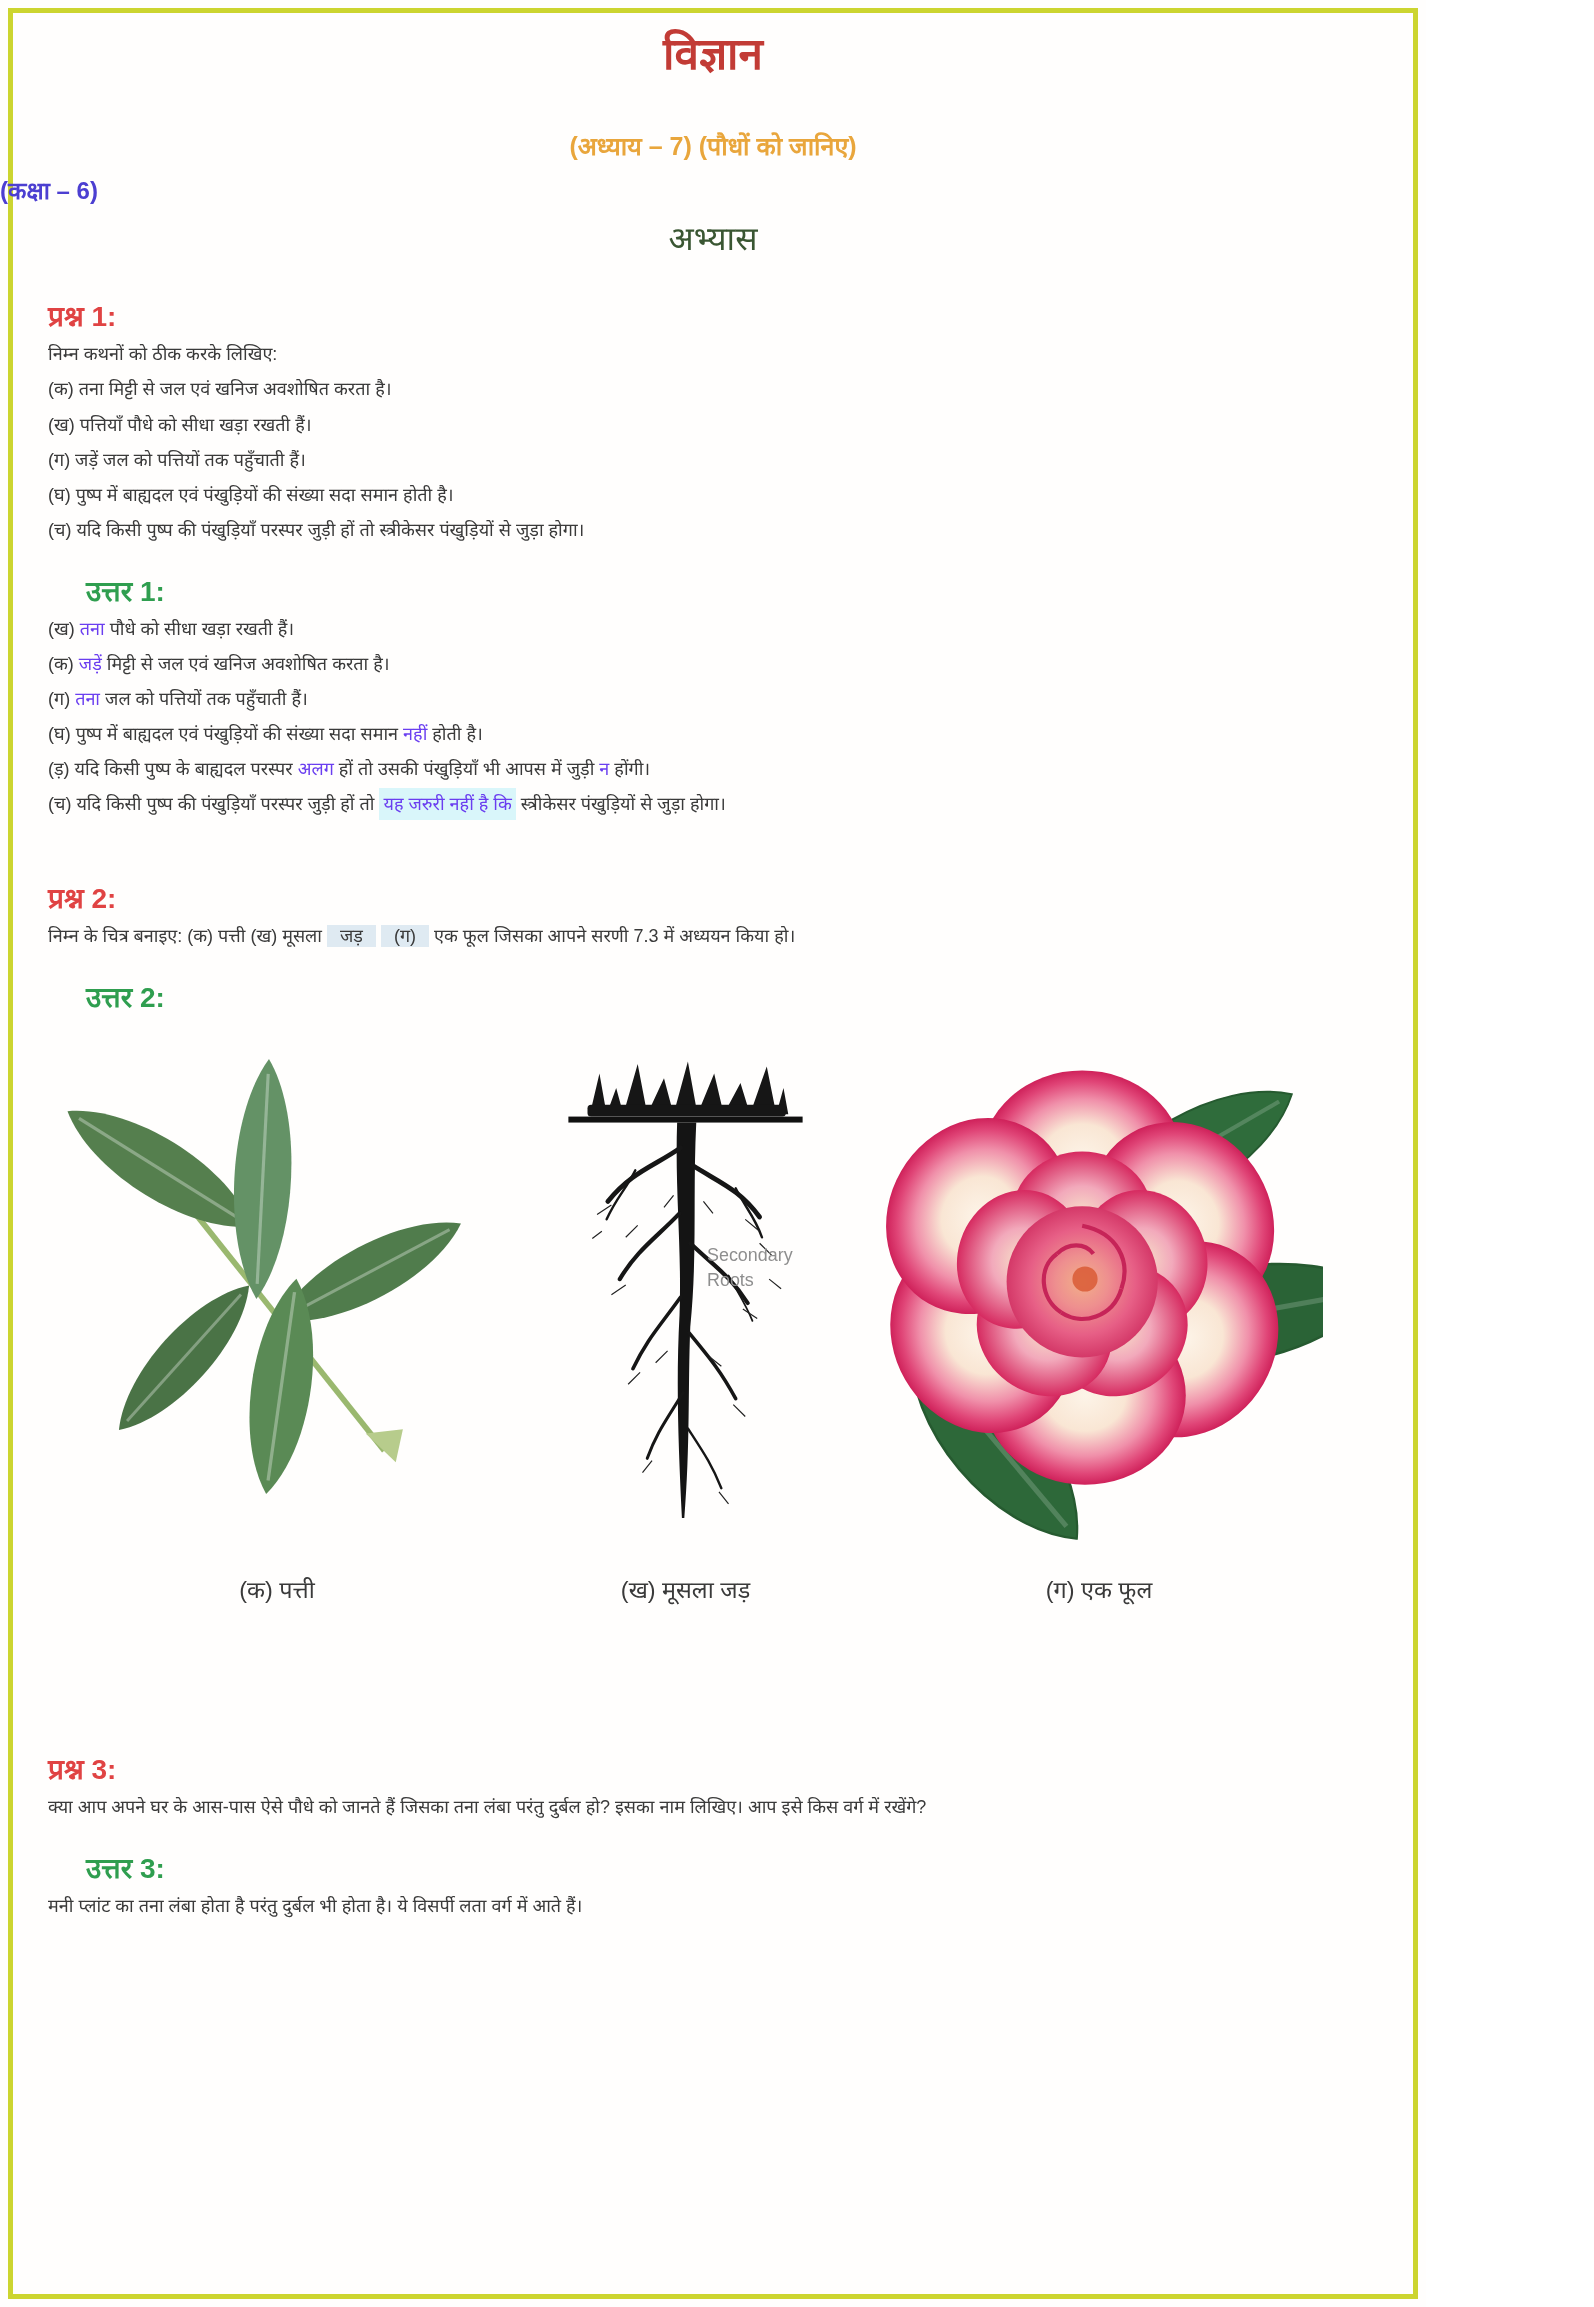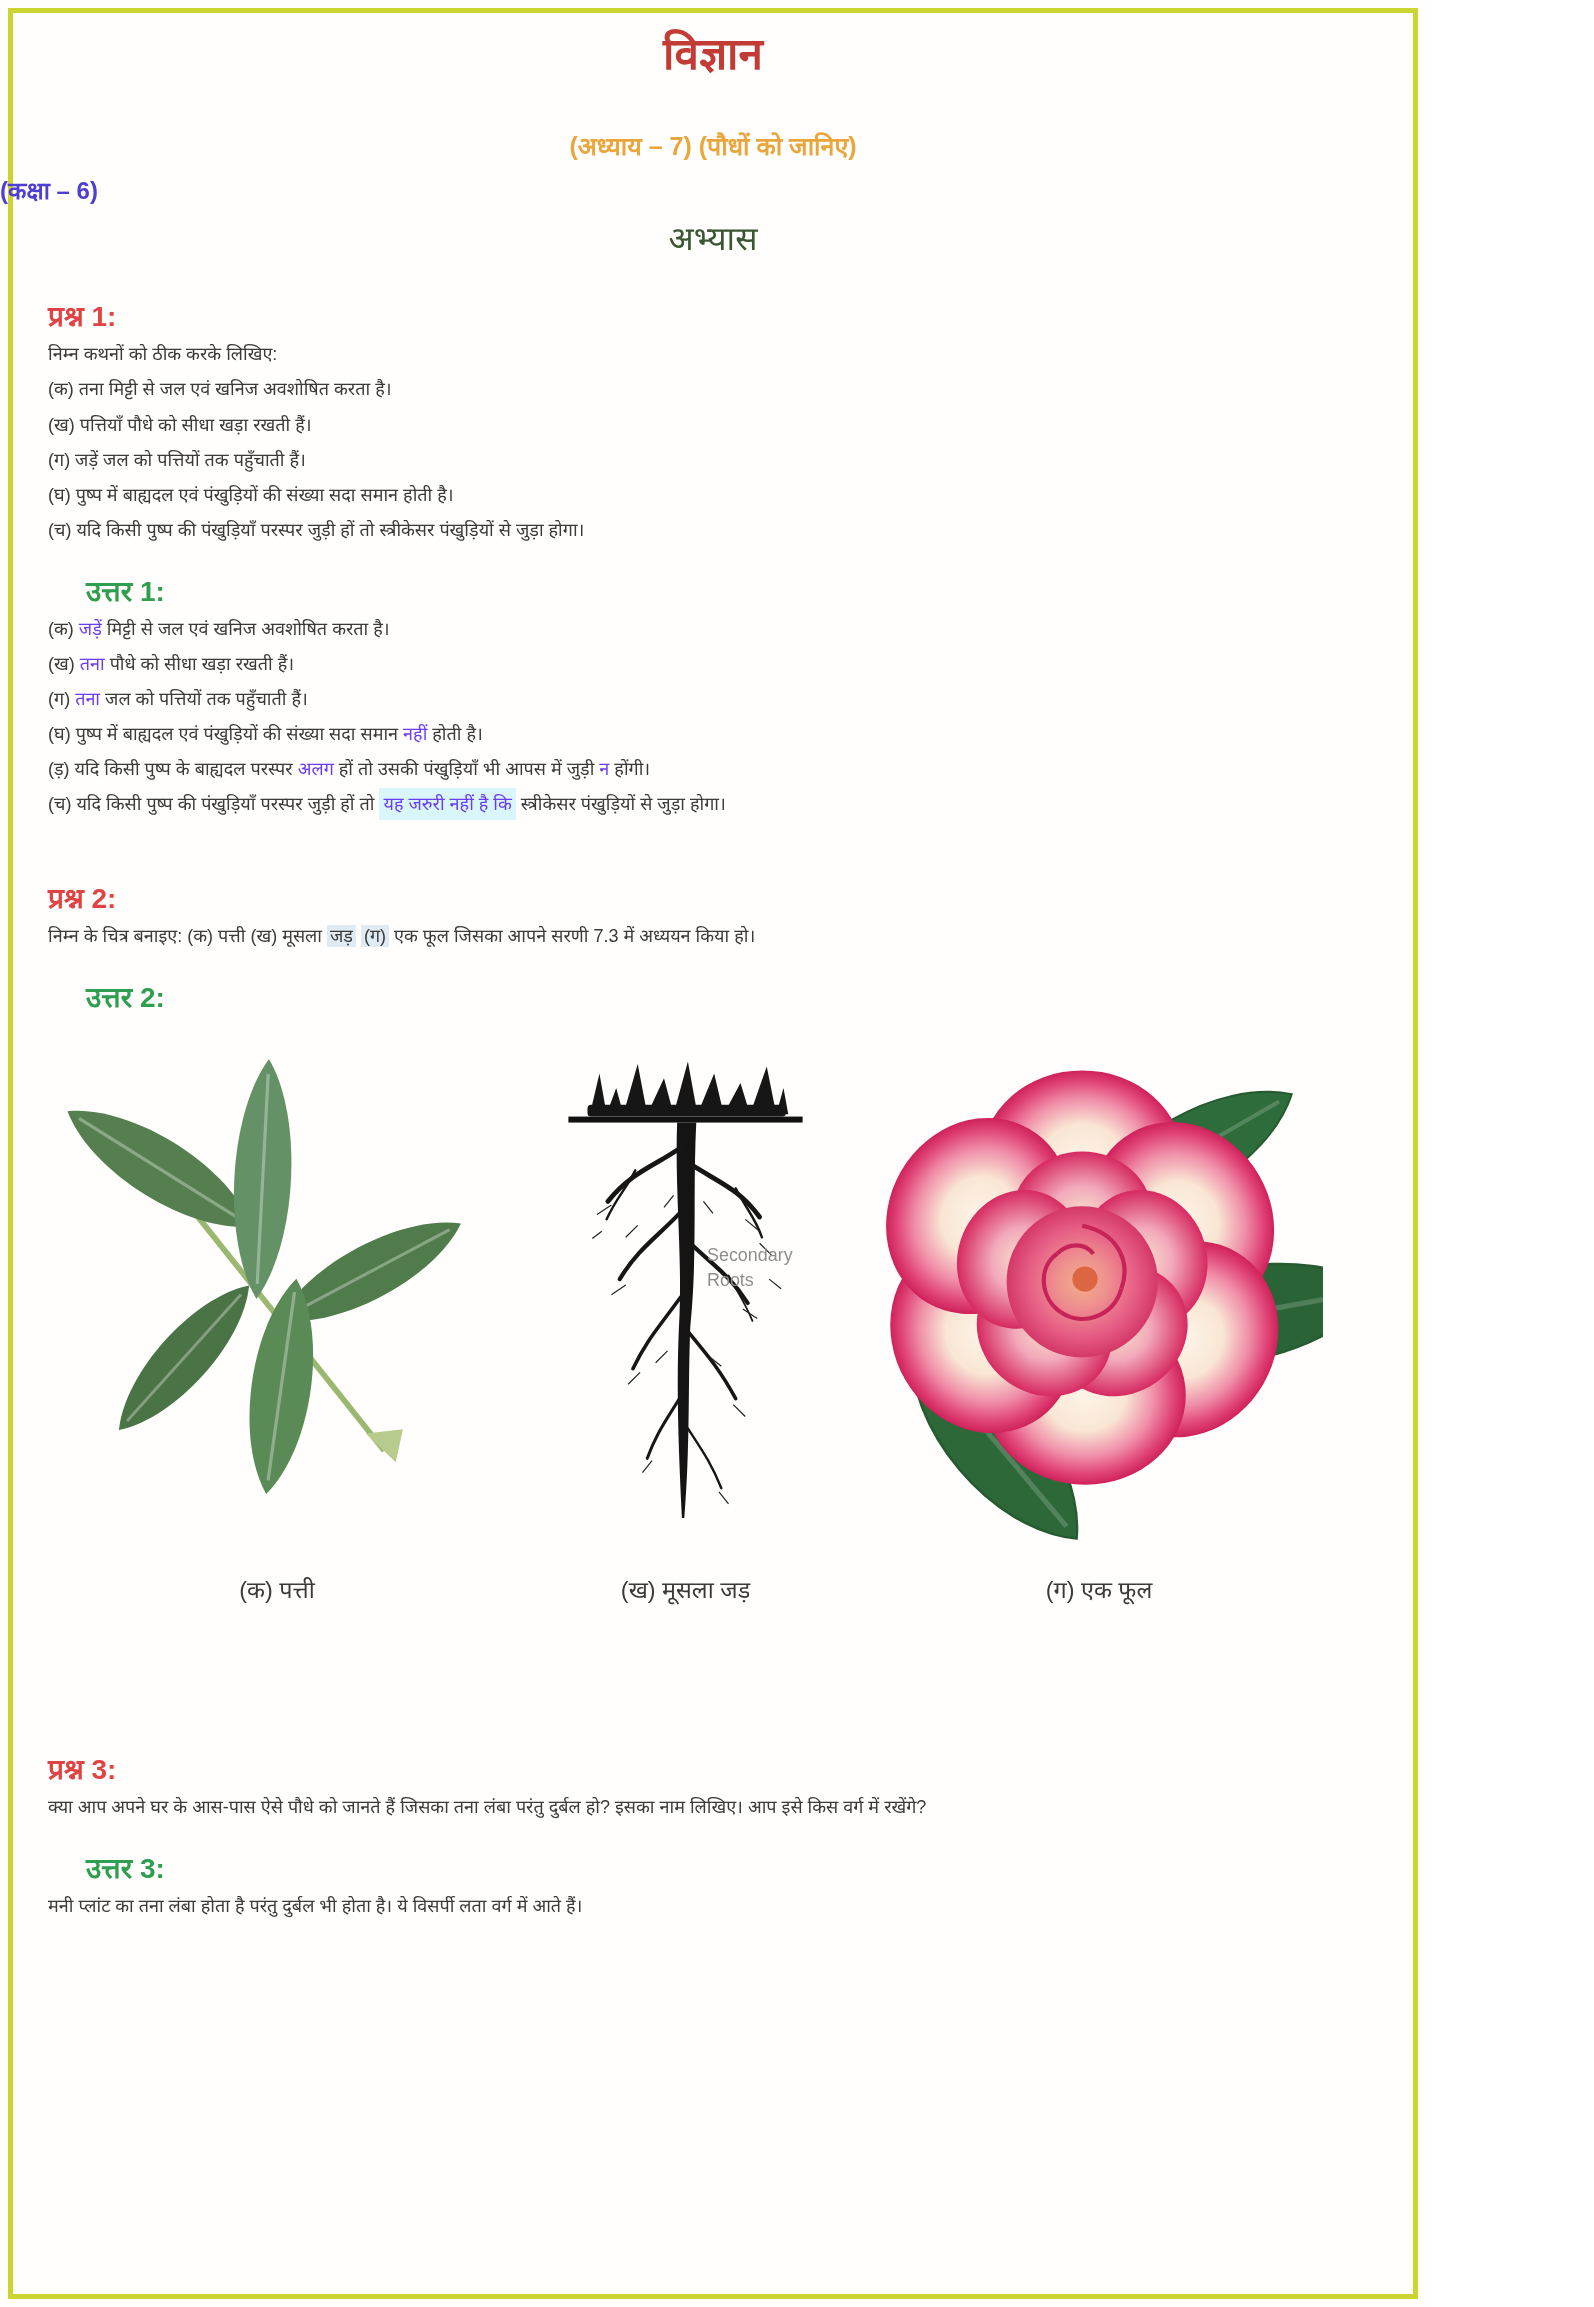--- a/index.html
+++ b/index.html
@@ -15,21 +15,21 @@
   .hdr-sub{margin-top:50px;text-align:center;font-size:25px;font-weight:bold;color:var(--subtitle-orange,#e9a63c);}
   .hdr-class{margin-top:11px;font-size:24px;font-weight:bold;color:var(--class-blue,#4c3fd1);}
   .hdr-section{margin-top:9px;text-align:center;font-size:33px;color:var(--section-green,#3a5632);}
 
   .qlabel{font-size:28px;font-weight:bold;color:var(--question-red,#e04343);margin:36px 0 3px 48px;}
   .alabel{font-size:28px;font-weight:bold;color:var(--answer-green,#2f9e4f);margin:23px 0 3px 86px;}
   .tblock{margin:0 60px 0 48px;font-size:18px;line-height:1.95;}
   .tblock p{margin:0;}
   .acc{color:var(--accent-violet,#6a3ef0);}
   .cy{background:var(--accent-bg-cyan,#d9f6fa);padding:6px 4px;}
-  .hlb{background:var(--subtle-bg-blue,#dfeaf2);padding:1px 3px;}
+  .hlb{background:var(--subtle-bg-blue,#dfeaf2);padding:1px 13px;}
 
   .fig-row{display:flex;align-items:center;margin:28px 0 0 48px;}
   .fig{flex:0 0 auto;}
   .fig-leaf{width:458px;}
   .fig-root{width:239px;margin-left:60px;padding-top:5px;}
   .fig-rose{width:448px;margin-left:70px;}
   .cap-row{display:flex;margin:13px 0 0 48px;font-size:23.4px;color:var(--body-text,#3a3a3a);}
   .cap{flex:0 0 auto;text-align:center;}
   .cap-a{width:458px;}
   .cap-b{width:239px;margin-left:60px;}
@@ -54,22 +54,22 @@
       <p>निम्न कथनों को ठीक करके लिखिए:</p>
       <p>(क) तना मिट्टी से जल एवं खनिज अवशोषित करता है।</p>
       <p>(ख) पत्तियाँ पौधे को सीधा खड़ा रखती हैं।</p>
       <p>(ग) जड़ें जल को पत्तियों तक पहुँचाती हैं।</p>
       <p>(घ) पुष्प में बाह्यदल एवं पंखुड़ियों की संख्या सदा समान होती है।</p>
       <p>(च) यदि किसी पुष्प की पंखुड़ियाँ परस्पर जुड़ी हों तो स्त्रीकेसर पंखुड़ियों से जुड़ा होगा।</p>
     </div>
 
     <div class="alabel">उत्तर 1:</div>
     <div class="tblock">
+      <p><span>(ख) </span><span class="acc">तना</span><span> पौधे को सीधा खड़ा रखती हैं।</span></p>
       <p><span>(क) </span><span class="acc">जड़ें</span><span> मिट्टी से जल एवं खनिज अवशोषित करता है।</span></p>
-      <p><span>(ख) </span><span class="acc">तना</span><span> पौधे को सीधा खड़ा रखती हैं।</span></p>
       <p><span>(ग) </span><span class="acc">तना</span><span> जल को पत्तियों तक पहुँचाती हैं।</span></p>
       <p><span>(घ) पुष्प में बाह्यदल एवं पंखुड़ियों की संख्या सदा समान </span><span class="acc">नहीं</span><span> होती है।</span></p>
       <p><span>(ड़) यदि किसी पुष्प के बाह्यदल परस्पर </span><span class="acc">अलग</span><span> हों तो उसकी पंखुड़ियाँ भी आपस में जुड़ी </span><span class="acc">न</span><span> होंगी।</span></p>
       <p><span>(च) यदि किसी पुष्प की पंखुड़ियाँ परस्पर जुड़ी हों तो </span><span class="acc cy">यह जरुरी नहीं है कि</span><span> स्त्रीकेसर पंखुड़ियों से जुड़ा होगा।</span></p>
     </div>
 
     <div class="qlabel" style="margin-top:55px;">प्रश्न 2:</div>
     <div class="tblock">
       <p><span>निम्न के चित्र बनाइए: (क) पत्ती  (ख) मूसला </span><span class="hlb">जड़</span><span>  </span><span class="hlb">(ग)</span><span> एक फूल जिसका आपने सरणी 7.3 में अध्ययन किया हो।</span></p>
     </div>

